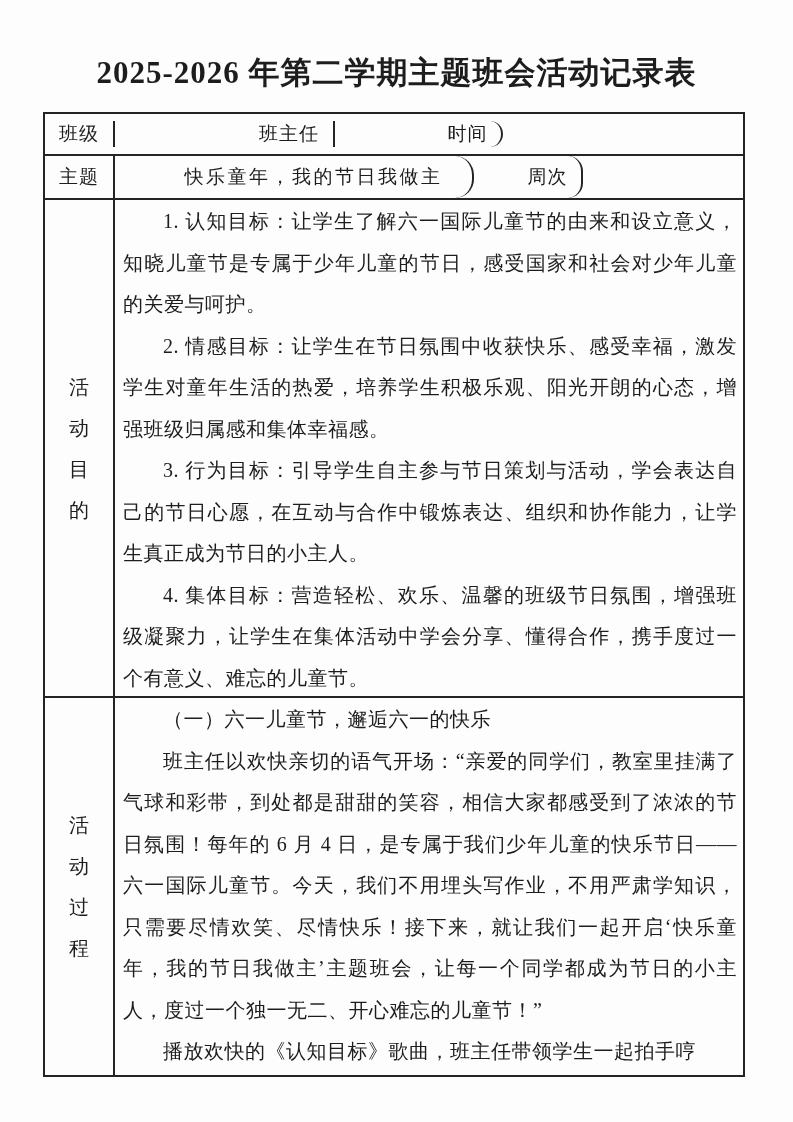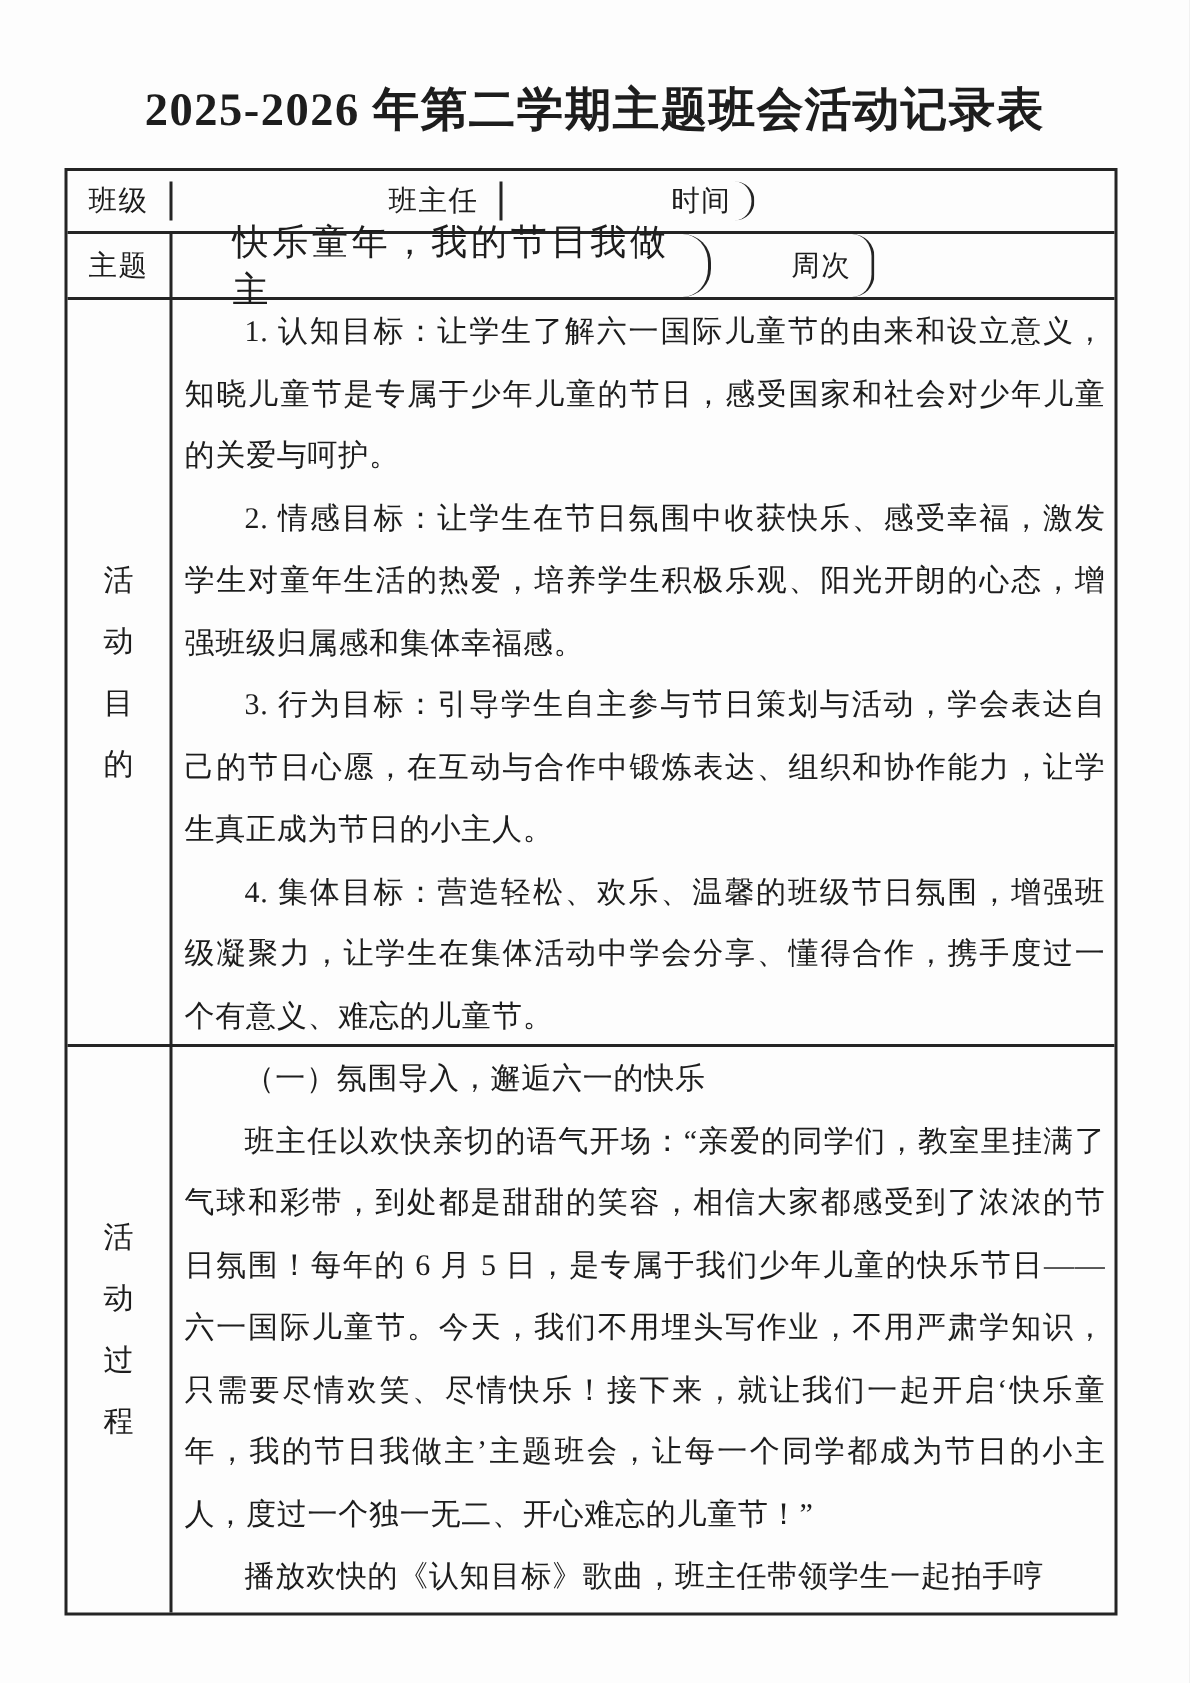--- a/index.html
+++ b/index.html
@@ -44,21 +44,21 @@
     align-items: center;
     justify-content: center;
     font-size: 19px;
     letter-spacing: 1px;
   }
   .value-cell { background: transparent; }
   .theme-cell {
     display: flex;
     align-items: center;
     justify-content: center;
-    font-size: 24px;
+    font-size: 19px;
     letter-spacing: 2.5px;
     border-radius: 19px;
   }
   .w70  { width: 70px;  flex: none; }
   .w130 { width: 130px; flex: none; }
   .w90  { width: 90px;  flex: none; }
   .w99  { width: 99px;  flex: none; }
   .w69  { width: 69px;  flex: none; border-radius: 15px; }
   .w319 { width: 319px; flex: none; }
   .flex1 { flex: 1; }
@@ -128,20 +128,20 @@
     </div>
 
     <div class="row section-process">
       <div class="cell vlabel w70">
         <span>活</span>
         <span>动</span>
         <span>过</span>
         <span>程</span>
       </div>
       <div class="cell content-cell">
-        <p>（一）氛围导入，邂逅六一的快乐</p>
-        <p>班主任以欢快亲切的语气开场：“亲爱的同学们，教室里挂满了气球和彩带，到处都是甜甜的笑容，相信大家都感受到了浓浓的节日氛围！每年的 6 月 5 日，是专属于我们少年儿童的快乐节日——六一国际儿童节。今天，我们不用埋头写作业，不用严肃学知识，只需要尽情欢笑、尽情快乐！接下来，就让我们一起开启‘快乐童年，我的节日我做主’主题班会，让每一个同学都成为节日的小主人，度过一个独一无二、开心难忘的儿童节！”</p>
+        <p>（一）六一儿童节，邂逅六一的快乐</p>
+        <p>班主任以欢快亲切的语气开场：“亲爱的同学们，教室里挂满了气球和彩带，到处都是甜甜的笑容，相信大家都感受到了浓浓的节日氛围！每年的 6 月 4 日，是专属于我们少年儿童的快乐节日——六一国际儿童节。今天，我们不用埋头写作业，不用严肃学知识，只需要尽情欢笑、尽情快乐！接下来，就让我们一起开启‘快乐童年，我的节日我做主’主题班会，让每一个同学都成为节日的小主人，度过一个独一无二、开心难忘的儿童节！”</p>
         <p>播放欢快的《认知目标》歌曲，班主任带领学生一起拍手哼</p>
       </div>
     </div>
 
   </div>
 </div>
 
 </body></html>

